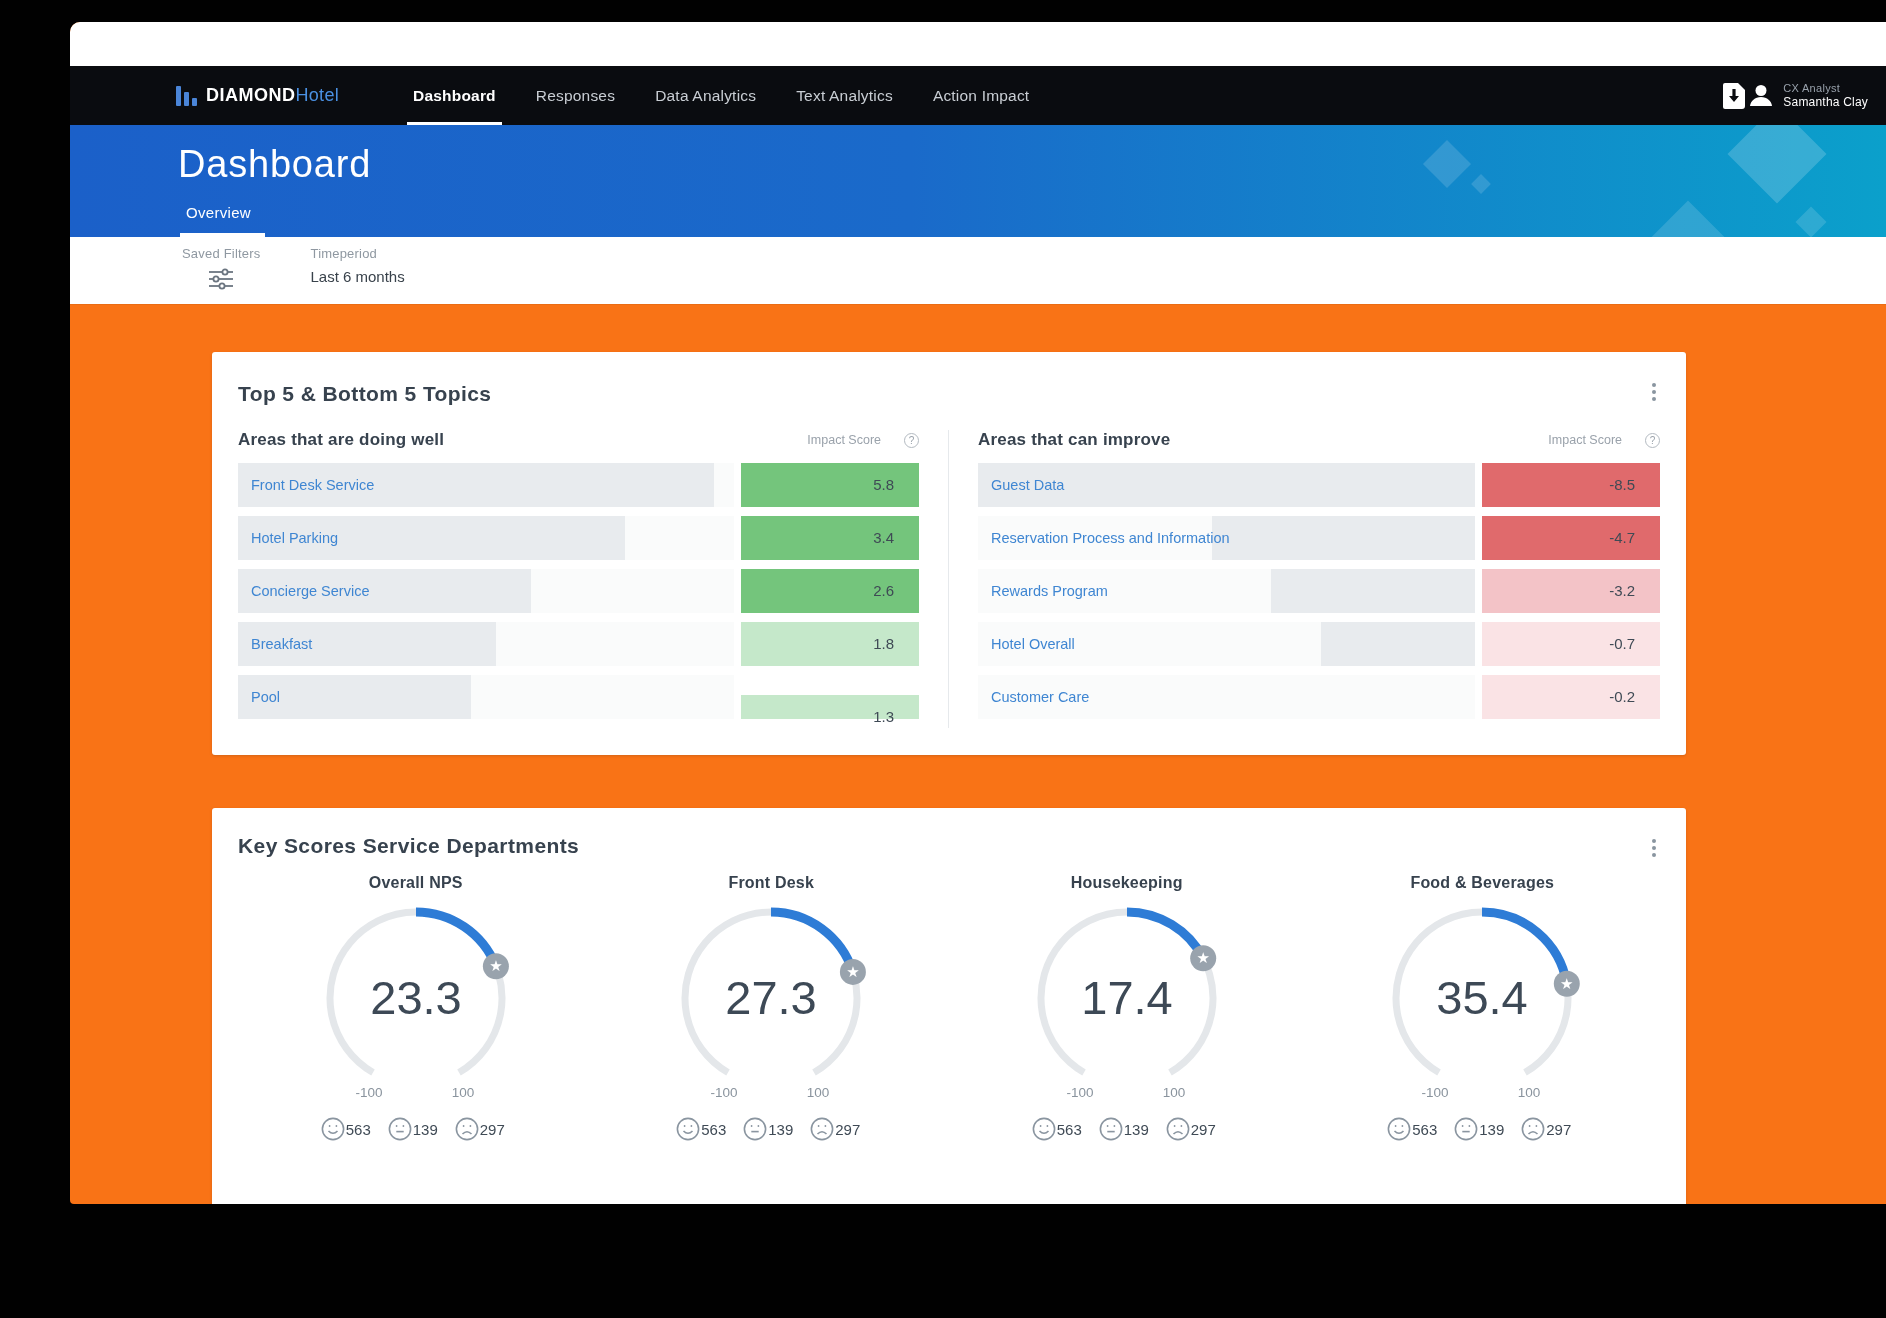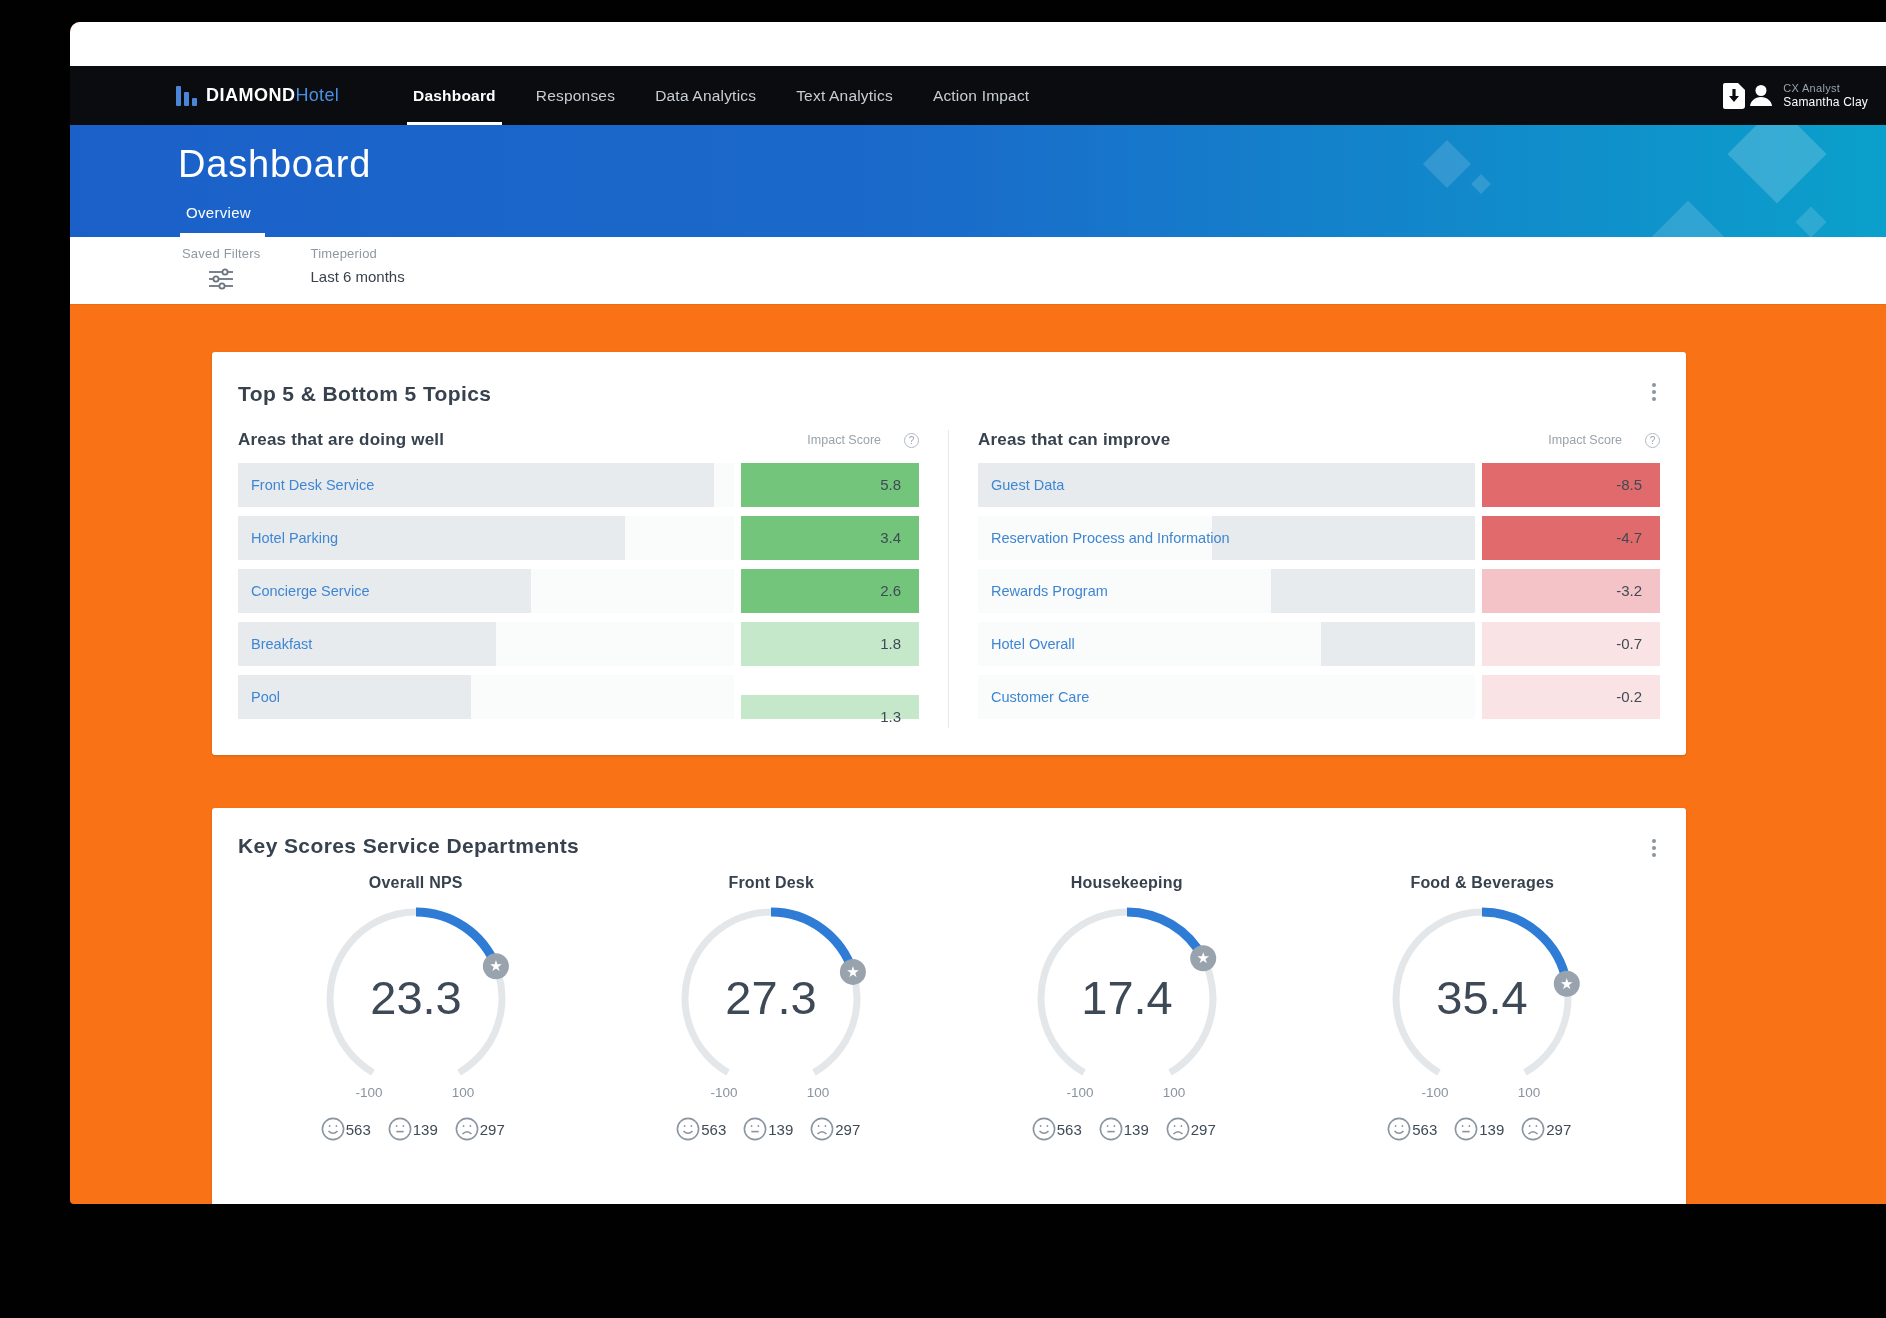--- a/index.html
+++ b/index.html
@@ -73,21 +73,21 @@
   .impact { color:#9aa2ab; font-size:12.5px; display:flex; align-items:flex-start; gap:23px; }
   .qmark { width:15px; height:15px; border:1px solid #b3bac1; border-radius:50%; color:#9aa2ab;
     font-size:10px; display:inline-flex; align-items:center; justify-content:center; }
   .trow { display:flex; gap:7px; height:44px; margin-bottom:9px; cursor:pointer; }
   .track { flex:1; position:relative; background:#fafbfb; overflow:hidden; }
   .bar { position:absolute; top:0; bottom:0; left:0; background:#e8ebee; }
   .thalf.right .bar { left:auto; right:0; }
   .row-label { position:relative; color:#3f86d2; font-size:14.5px; line-height:44px;
     padding-left:13px; display:block; text-decoration:none; }
   .score { width:178px; font-size:15px; color:#3f4a55; text-align:right;
-    line-height:44px; padding-right:18px; }
+    line-height:44px; padding-right:25px; }
 
   .card2 { margin-top:53px; height:430px; padding:26px 26px 0; }
   .gauges { display:flex; margin-top:16px; }
   .gauge { flex:1; display:flex; flex-direction:column; align-items:center; }
   .gauge-title { font-size:16px; font-weight:bold; color:#37424e; letter-spacing:.2px; margin-bottom:6px; }
   .smilies { display:flex; align-items:center; gap:9px; margin-top:2px; }
   .smilies .grp { display:flex; align-items:center; gap:0; margin-right:7px; }
   .smilies .cnt { font-size:15px; color:#3f4a55; }
 </style>
 </head>

